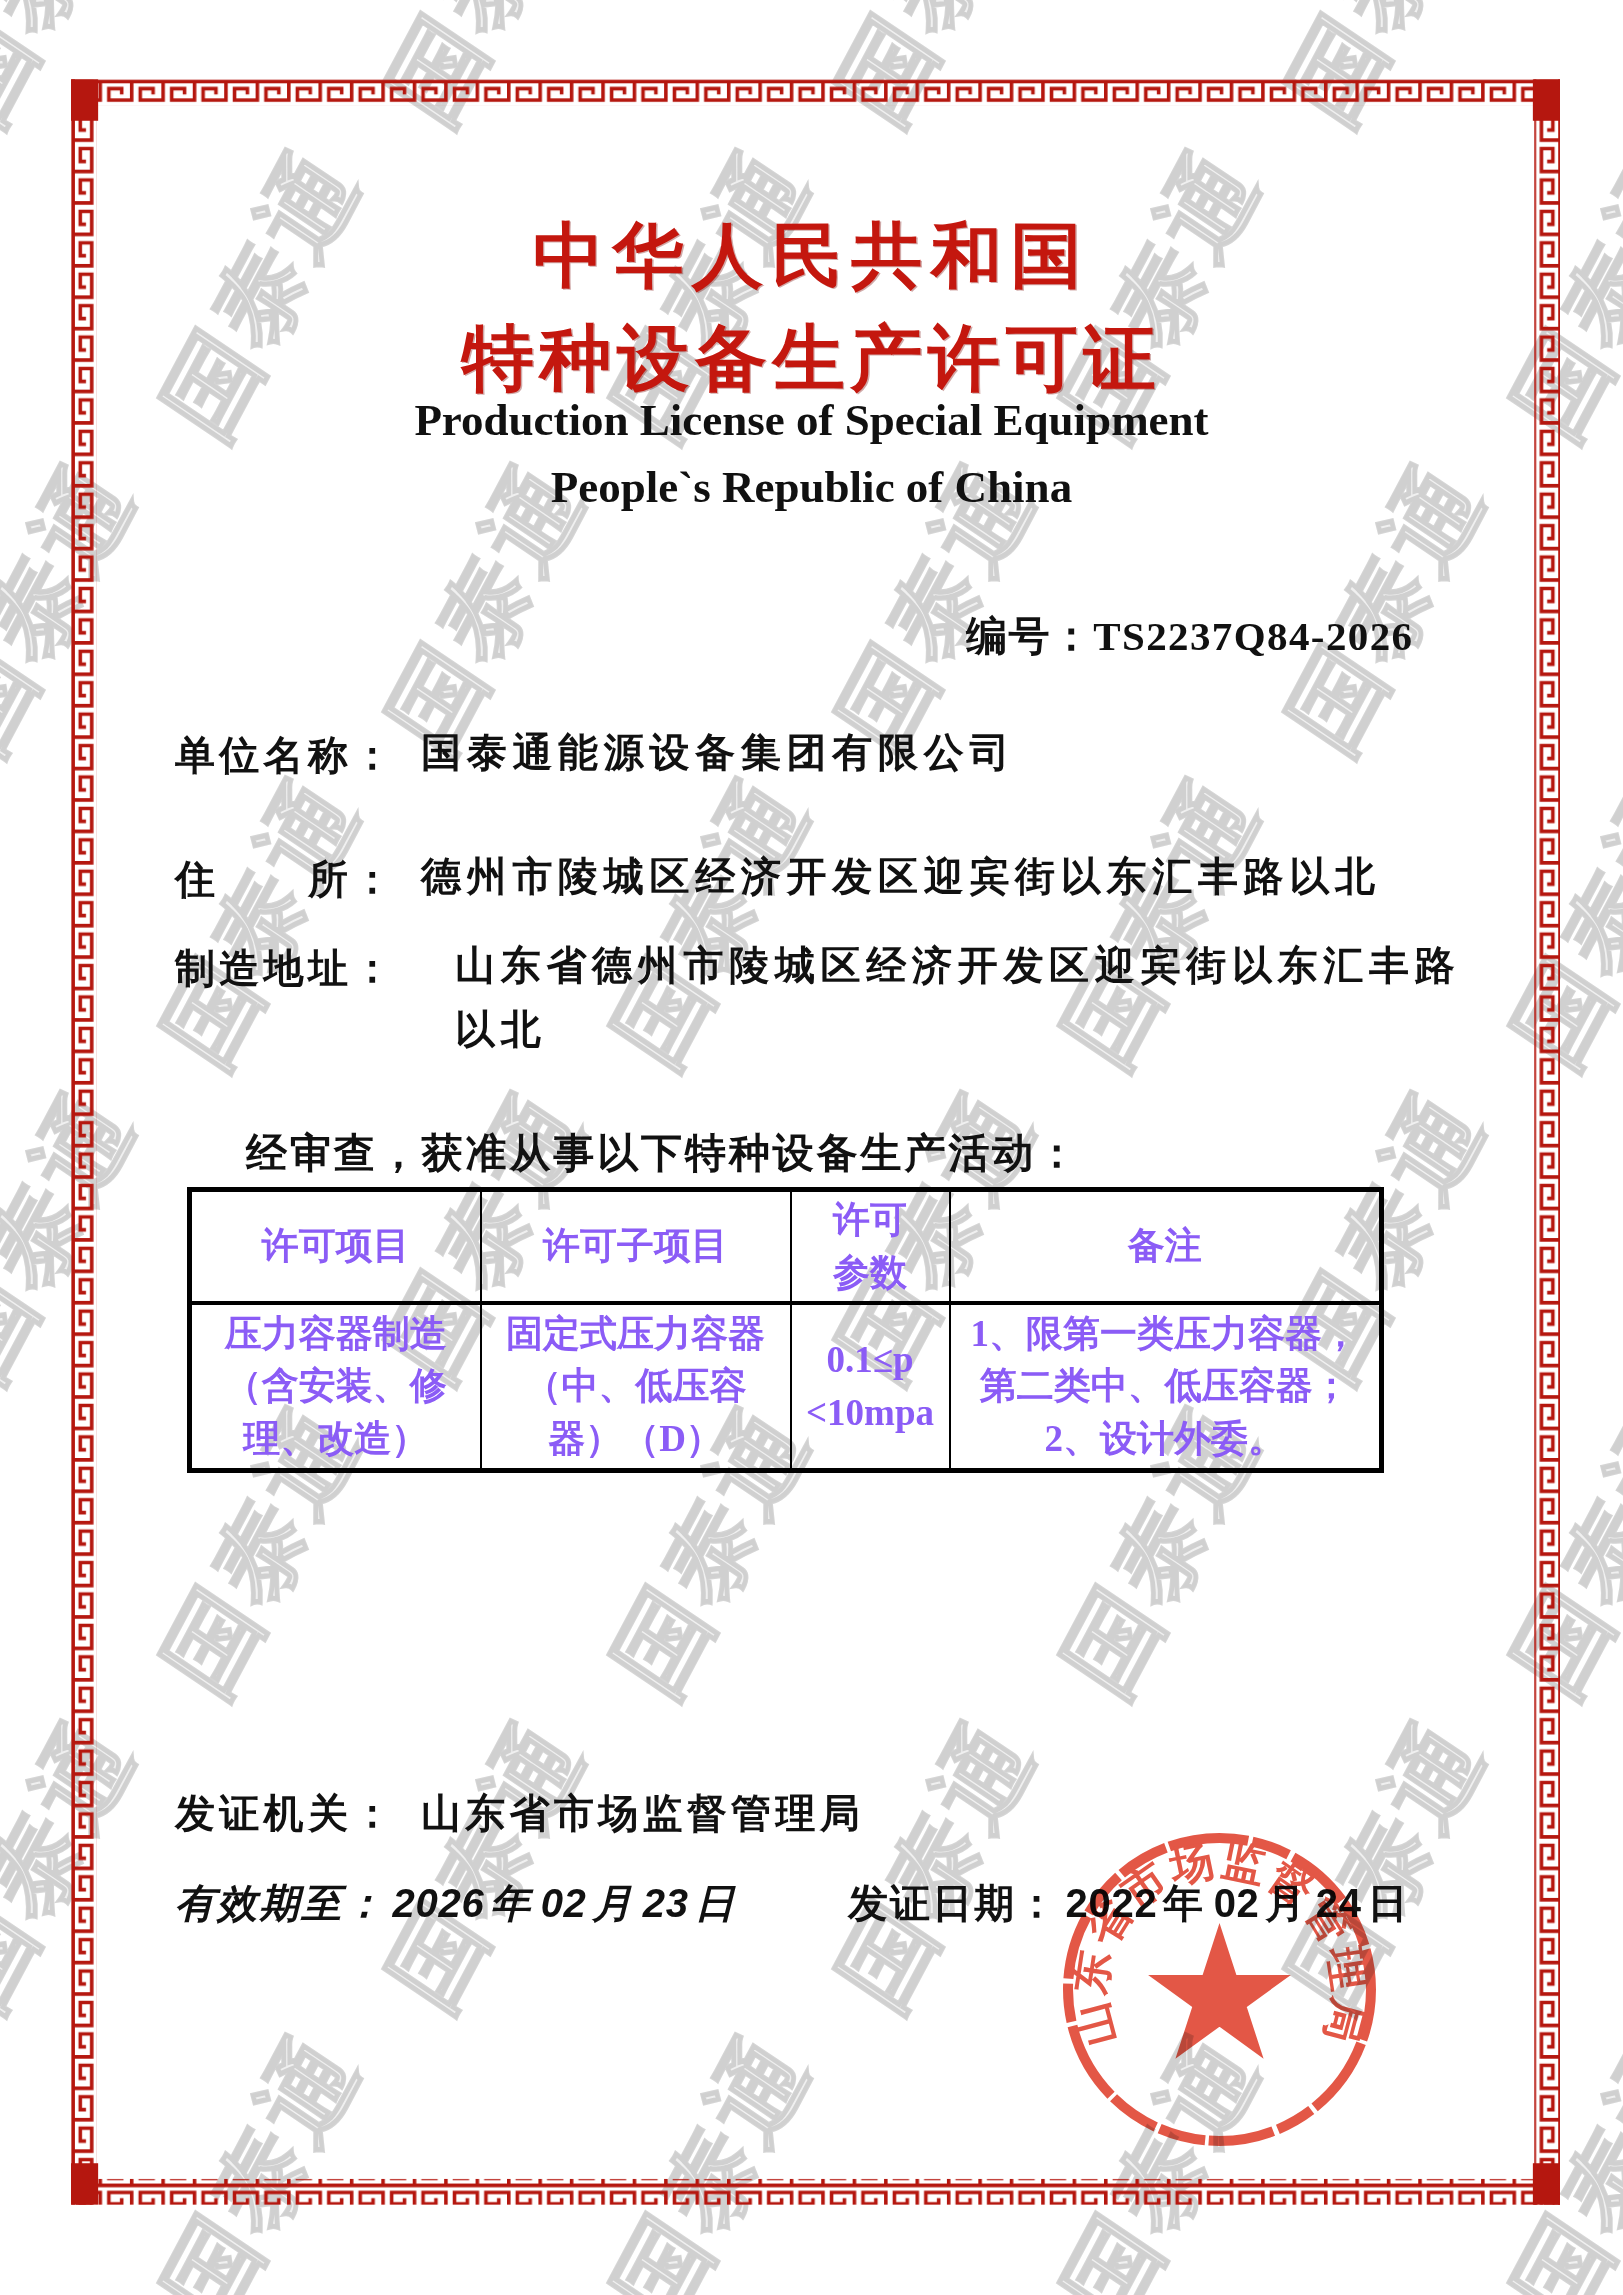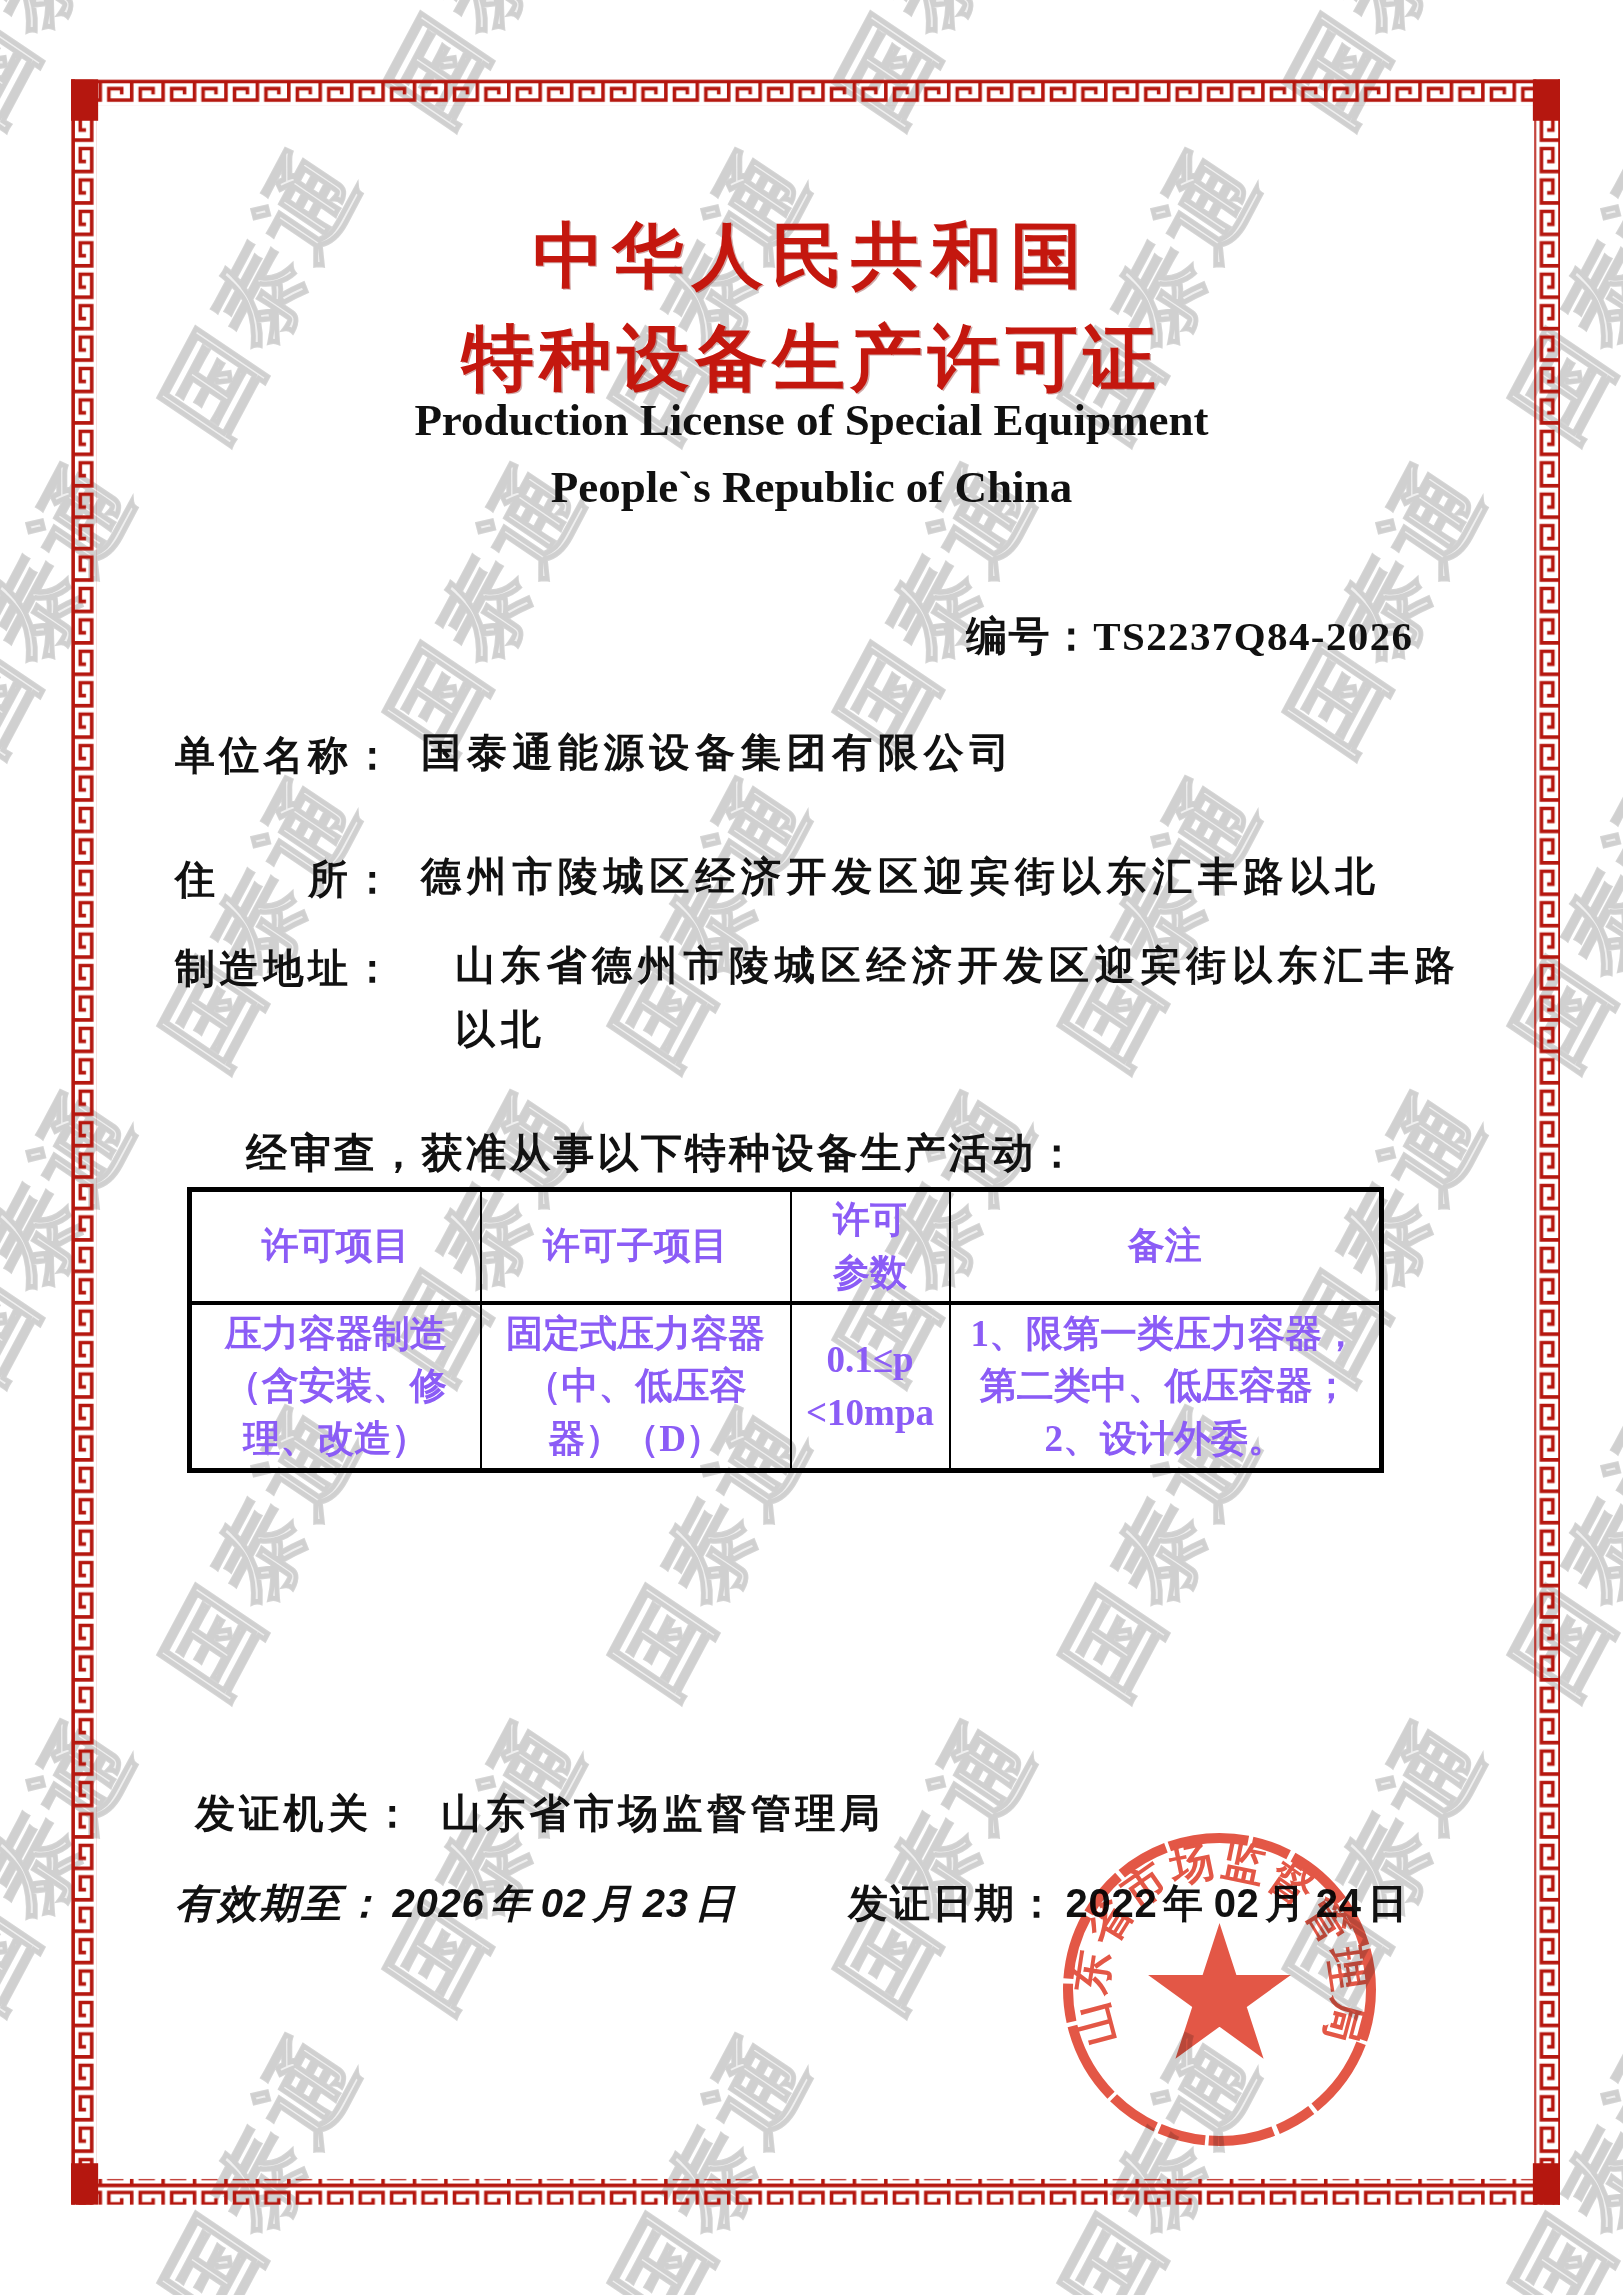--- a/index.html
+++ b/index.html
@@ -41,21 +41,21 @@
   .lic-table{
     position:absolute;left:187px;top:1187px;width:1191px;table-layout:fixed;
     border-collapse:collapse;text-align:center;font-size:37px;font-weight:700;line-height:1.42;
     color:#8b5cf6;
   }
   .lic-table,.lic-table th,.lic-table td{border:2.9px solid #000;}
   .lic-table{border:5px solid #000;}
   .lic-table thead th{height:109px;border-bottom:4.3px solid #000;font-weight:700;padding:0 5.7px;}
   .lic-table tbody td{height:153px;vertical-align:middle;padding:2.9px 7.1px;}
   .lic-table th.narrow-pad{padding:0 24px;}
-  .issuer{position:absolute;left:175px;top:1786px;display:flex;font-size:40px;font-weight:700;margin-left:20px;}
+  .issuer{position:absolute;left:175px;top:1786px;display:flex;font-size:40px;font-weight:700;}
   .issuer .label{flex:0 0 246px;letter-spacing:4.3px;}
   .issuer .value{letter-spacing:4.3px;}
   .date-line{position:absolute;top:1876px;font-size:40px;font-weight:700;letter-spacing:2.1px;white-space:nowrap;}
   #date-valid{left:175px;font-style:italic;}
   #date-issue{left:848px;}
   .num{font-family:"Liberation Sans","DejaVu Sans",sans-serif;font-weight:700;margin:0 5.7px 0 7.1px;letter-spacing:0.7px;}
   .unit{margin-right:1.4px;}
   
   .stamp{position:absolute;left:1048px;top:1818px;z-index:3;mix-blend-mode:multiply;opacity:0.93;}
 </style>

